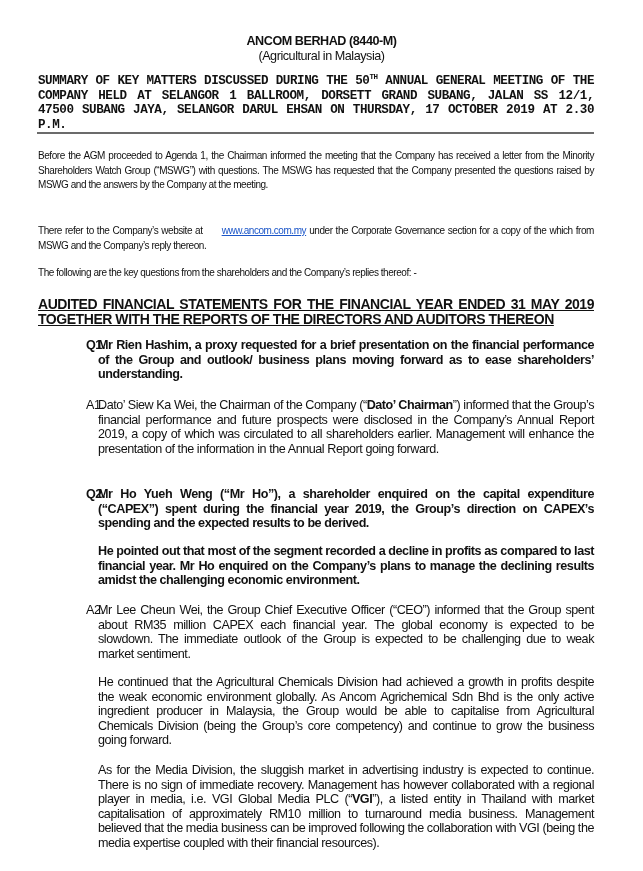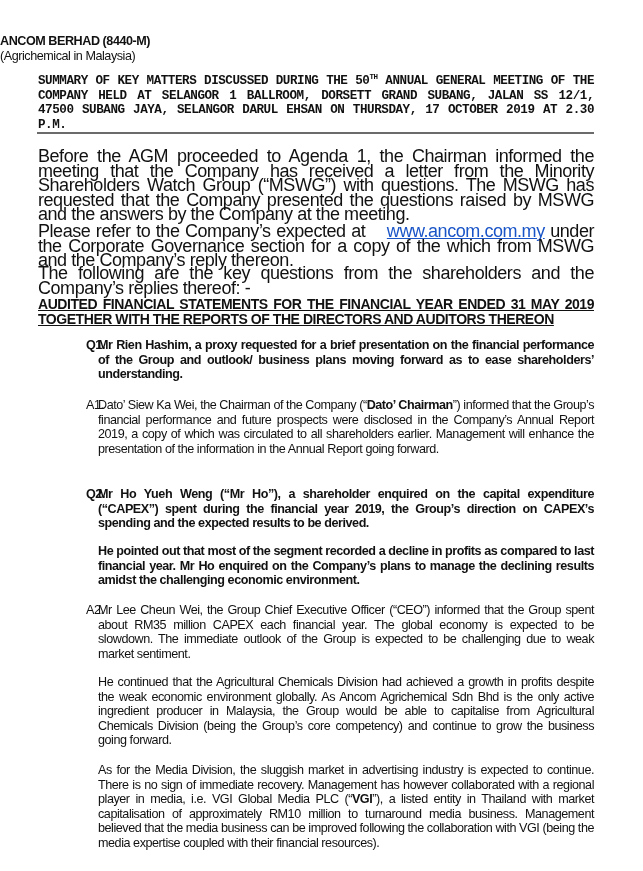--- a/index.html
+++ b/index.html
@@ -3,60 +3,60 @@
   <meta charset="utf-8">
   <style>
     html, body { margin: 0; padding: 0; background: #ffffff; }
     body {
       width: 643px; height: 871px; overflow: hidden; position: relative;
       font-family: "Liberation Sans", sans-serif;
       color: #111111;
     }
     .page { position: absolute; left: 0; top: 0; width: 643px; height: 871px; }
     .narrow { letter-spacing: -0.45px; }
-    .center { }
+    .center { text-align: center; }
     .company { position: absolute; top: 34px; left: 0; width: 643px; font-size: 12.6px; font-weight: bold; line-height: 15px; }
     .incorp { position: absolute; top: 49px; left: 0; width: 643px; font-size: 12.6px; line-height: 15px; }
     .title {
       position: absolute; top: 74px; left: 38px; width: 556px;
       font-size: 12.6px; font-weight: bold; line-height: 14.5px;
       text-align: justify; text-align-last: left; font-family: Liberation Mono, monospace;
     }
     .title sup { font-size: 7.5px; line-height: 0; }
     .rule { position: absolute; top: 132px; left: 37px; width: 557px; height: 2px; background: #6b6b6b; }
     .para {
       position: absolute; left: 38px; width: 556px;
-      font-size: 18px; line-height: 14.6px;
+      font-size: 10px; line-height: 14.6px;
       text-align: justify; text-align-last: left;
     }
     .link { color: #1a55c8; text-decoration: underline; margin-left: 16px; }
     .section-head {
       position: absolute; left: 38px; width: 556px; top: 297px;
       font-size: 14px; font-weight: bold; line-height: 15px;
       text-decoration: underline; text-align: justify; text-align-last: left;
     }
     .qa { position: absolute; left: 38px; width: 556px; font-size: 12.6px; line-height: 14.6px; }
     .qa .label { position: absolute; left: 0; top: 0; width: 50px; margin-left: 48px; }
     .qa .body { position: absolute; left: 60px; width: 496px; text-align: justify; text-align-last: left; }
     .bold { font-weight: bold; }
   </style>
 </head>
 <body>
 
 <div class="page">
 
   <div class="company center narrow">ANCOM BERHAD (8440-M)</div>
-  <div class="incorp center narrow">(Agrichemical in Malaysia)</div>
+  <div class="incorp center narrow">(Agricultural in Malaysia)</div>
 
   <div class="title narrow"><span>SUMMARY OF KEY MATTERS DISCUSSED DURING THE 50</span><sup>TH</sup><span> ANNUAL GENERAL MEETING OF THE COMPANY HELD AT SELANGOR 1 BALLROOM, DORSETT GRAND SUBANG, JALAN SS 12/1, 47500 SUBANG JAYA, SELANGOR DARUL EHSAN ON THURSDAY, 17 OCTOBER 2019 AT 2.30 P.M.</span></div>
   <div class="rule"></div>
 
   <div class="para narrow" style="top:149px">Before the AGM proceeded to Agenda 1, the Chairman informed the meeting that the Company has received a letter from the Minority Shareholders Watch Group (“MSWG”) with questions. The MSWG has requested that the Company presented the questions raised by MSWG and the answers by the Company at the meeting.</div>
 
-  <div class="para narrow" style="top:224px"><span>Please refer to the Company’s expected at </span><a class="link" href="#">www.ancom.com.my</a><span> under the Corporate Governance section for a copy of the which from MSWG and the Company’s reply thereon.</span></div>
+  <div class="para narrow" style="top:224px"><span>There refer to the Company’s website at </span><a class="link" href="#">www.ancom.com.my</a><span> under the Corporate Governance section for a copy of the which from MSWG and the Company’s reply thereon.</span></div>
 
   <div class="para narrow" style="top:266px">The following are the key questions from the shareholders and the Company’s replies thereof: -</div>
 
   <div class="section-head narrow">AUDITED FINANCIAL STATEMENTS FOR THE FINANCIAL YEAR ENDED 31 MAY 2019 TOGETHER WITH THE REPORTS OF THE DIRECTORS AND AUDITORS THEREON</div>
 
   <div class="qa narrow" style="top:338px">
     <div class="label bold">Q1.</div>
     <div class="body bold" style="top:0">Mr Rien Hashim, a proxy requested for a brief presentation on the financial performance of the Group and outlook/ business plans moving forward as to ease shareholders’ understanding.</div>
   </div>
 

